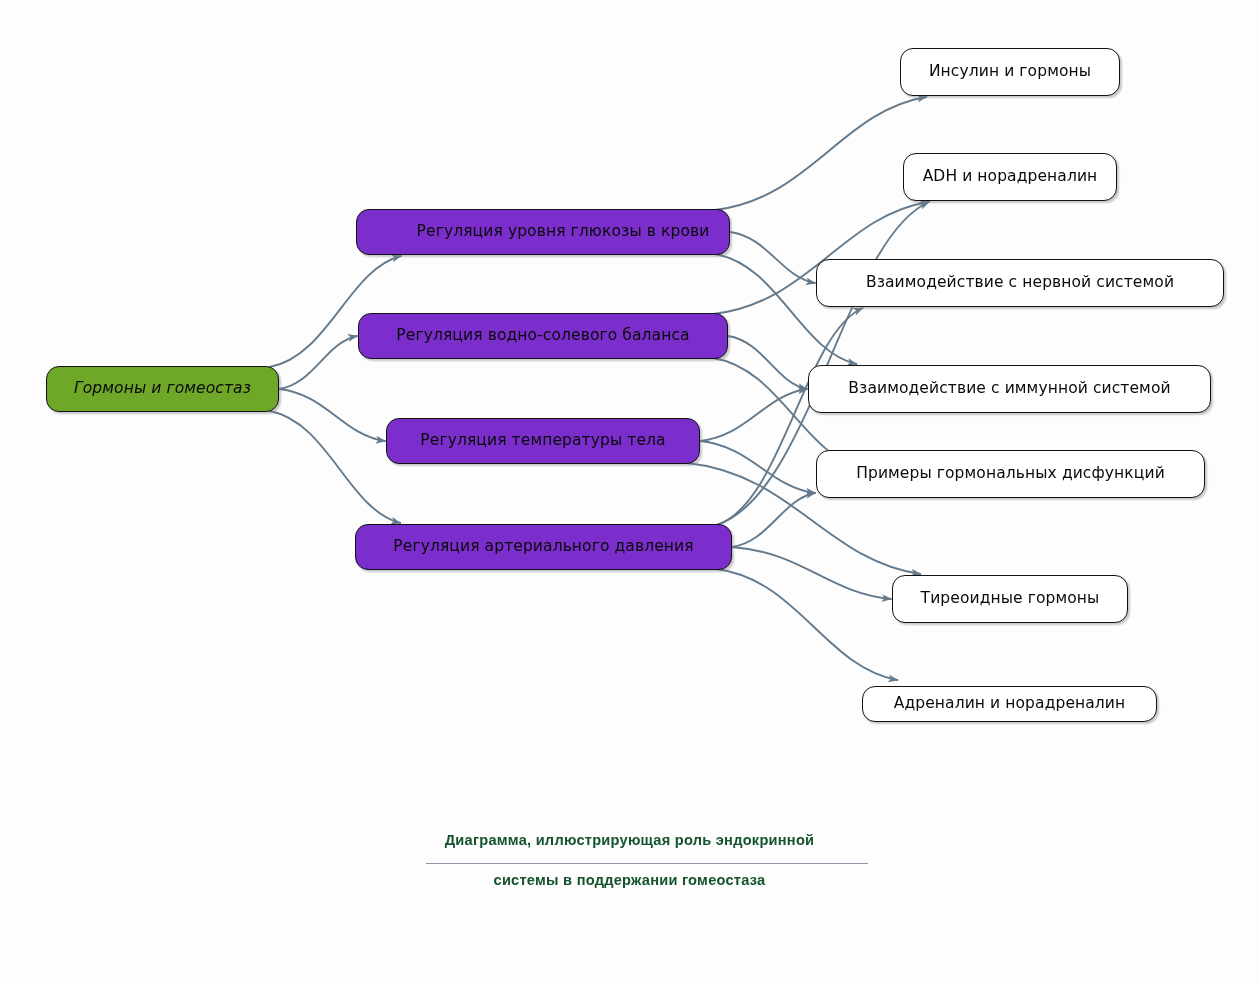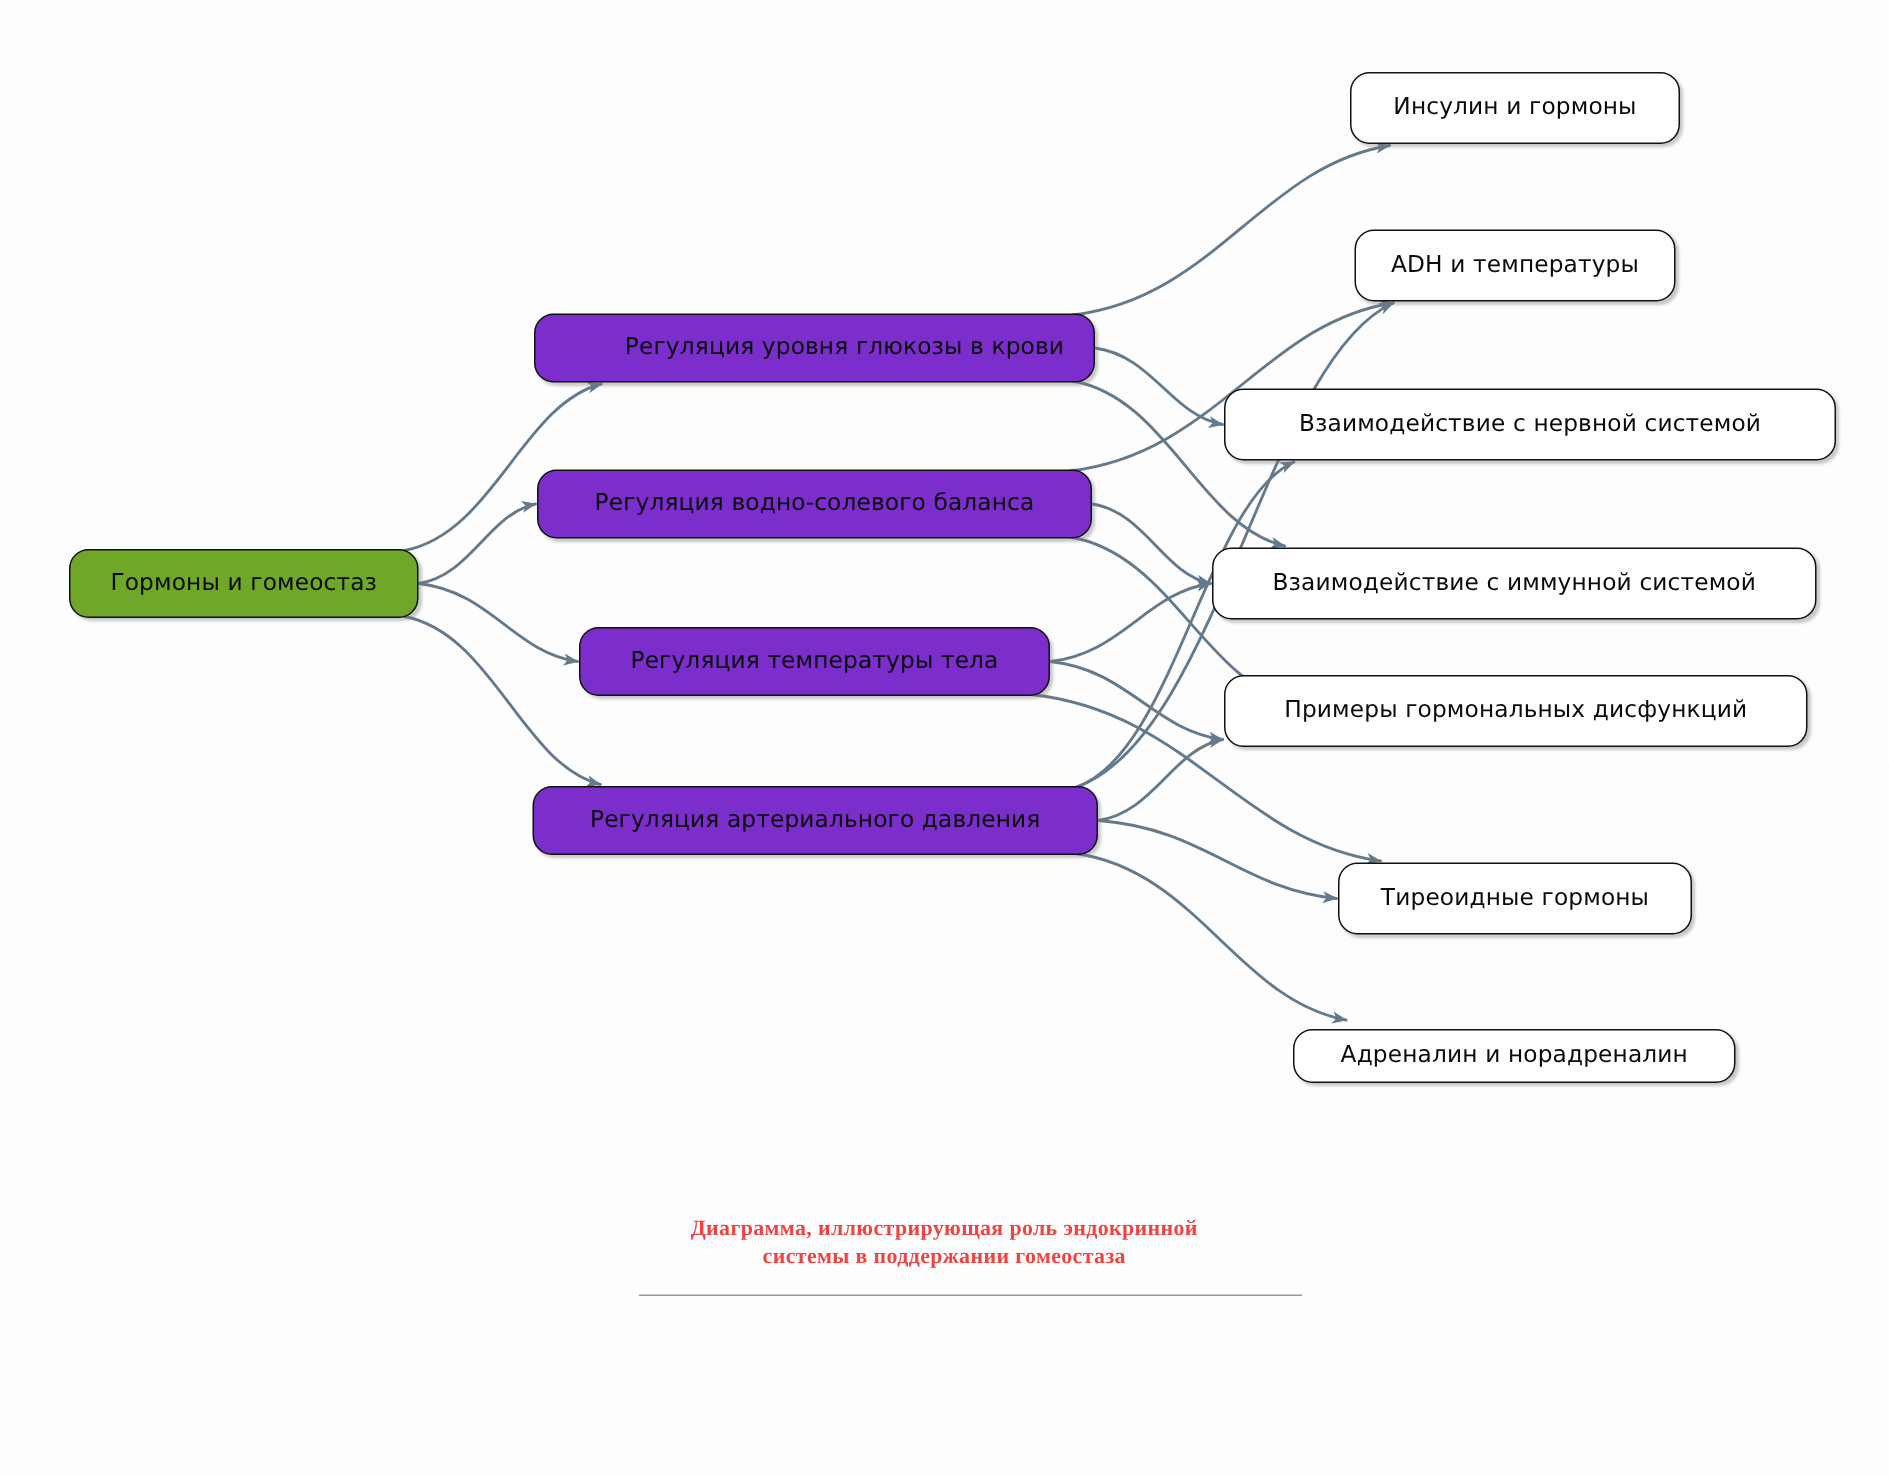--- a/index.html
+++ b/index.html
@@ -56,26 +56,27 @@
     pointer-events: none;
   }
   #caption {
     position: absolute;
     left: 0;
     top: 810px;
     width: 1259px;
     text-align: center;
   }
   #caption .cap-line {
-    font-family: Liberation Serif, serif;
+    font-family: Liberation Sans, sans-serif;
     font-size: 14.6px;
     font-weight: bold;
-    color: #ef4444;
+    color: #14532d;
     line-height: 1.32;
     letter-spacing: 0.25px;
+    margin-top: 21px;
   }
   #caption-rule {
     position: absolute;
     left: 426px;
     top: 863px;
     width: 442px;
     height: 1px;
     background: #8d99a8;
   }
   #footer {
@@ -117,40 +118,40 @@
         <path d="M 687.4,463.0 C 792.2,474.1 827.2,560.7 920.3,574.0" marker-end="url(#arrowhead)"></path>
         <path d="M 716.9,525.0 C 812.2,492.7 844.0,240.8 928.7,202.0" marker-end="url(#arrowhead)"></path>
         <path d="M 716.9,525.0 C 782.5,503.3 804.3,334.0 862.6,308.0" marker-end="url(#arrowhead)"></path>
         <path d="M 732.0,547.0 C 769.4,541.6 781.8,499.5 815.0,493.0" marker-end="url(#arrowhead)"></path>
         <path d="M 732.0,547.0 C 803.5,552.2 827.4,592.8 891.0,599.0" marker-end="url(#arrowhead)"></path>
         <path d="M 716.9,569.0 C 798.1,580.1 825.2,666.7 897.4,680.0" marker-end="url(#arrowhead)"></path>
       </g>
   </svg>
 
   <div id="node-layer">
-      <div class="node root" style="left: 46px; top: 366px; width: 233px; height: 46px;">
+      <div class="node root" style="left: 46px; top: 366px; width: 233px; height: 46px; font-style: italic;">
         <span class="node-label">Гормоны и гомеостаз</span>
       </div>
       <div class="node branch" style="left: 356px; top: 209px; width: 374px; height: 46px; padding-left: 40px;">
         <span class="node-label">Регуляция уровня глюкозы в крови</span>
       </div>
       <div class="node branch" style="left: 358px; top: 313px; width: 370px; height: 46px;">
         <span class="node-label">Регуляция водно-солевого баланса</span>
       </div>
       <div class="node branch" style="left: 386px; top: 418px; width: 314px; height: 46px;">
         <span class="node-label">Регуляция температуры тела</span>
       </div>
       <div class="node branch" style="left: 355px; top: 524px; width: 377px; height: 46px; align-items: center;">
         <span class="node-label">Регуляция артериального давления</span>
       </div>
       <div class="node leaf" style="left: 900px; top: 48px; width: 220px; height: 48px;">
         <span class="node-label">Инсулин и гормоны</span>
       </div>
       <div class="node leaf" style="left: 903px; top: 153px; width: 214px; height: 48px;">
-        <span class="node-label">ADH и температуры</span>
+        <span class="node-label">ADH и норадреналин</span>
       </div>
       <div class="node leaf" style="left: 816px; top: 259px; width: 408px; height: 48px;">
         <span class="node-label">Взаимодействие с нервной системой</span>
       </div>
       <div class="node leaf" style="left: 808px; top: 365px; width: 403px; height: 48px;">
         <span class="node-label">Взаимодействие с иммунной системой</span>
       </div>
       <div class="node leaf" style="left: 816px; top: 450px; width: 389px; height: 48px;">
         <span class="node-label">Примеры гормональных дисфункций</span>
       </div>

